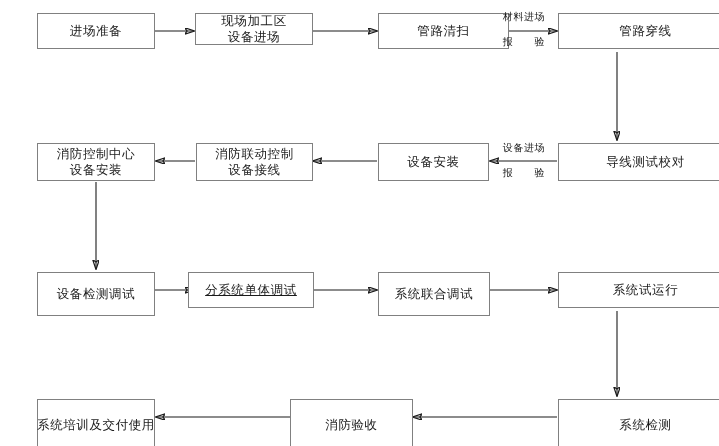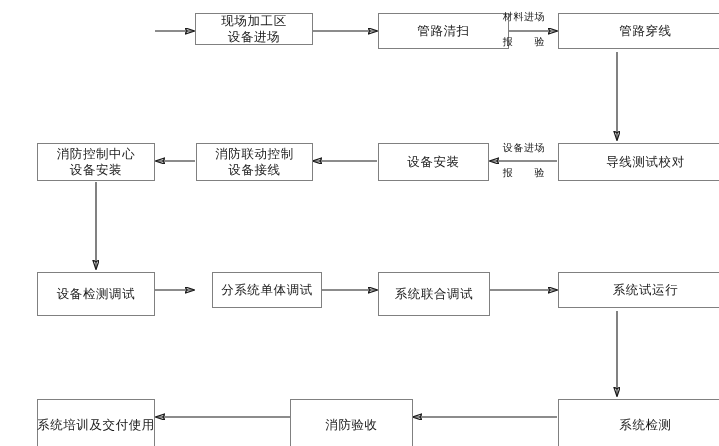--- a/index.html
+++ b/index.html
@@ -90,20 +90,23 @@
     <line x1="155" y1="290" x2="194" y2="290" marker-end="url(#arrowR)"></line>
     <line x1="313" y1="290" x2="377" y2="290" marker-end="url(#arrowR)"></line>
     <line x1="490" y1="290" x2="557" y2="290" marker-end="url(#arrowR)"></line>
 
     <line x1="617" y1="311" x2="617" y2="396" marker-end="url(#arrowD)"></line>
 
     <line x1="557" y1="417" x2="413" y2="417" marker-end="url(#arrowL)"></line>
     <line x1="290" y1="417" x2="156" y2="417" marker-end="url(#arrowL)"></line>
   </svg>
 
+  <div class="node" style="left:37px; top:13px; width:118px; height:36px;">
+    <span>进场准备</span>
+  </div>
 
   <div class="node" style="left:195px; top:13px; width:118px; height:32px;">
     <span>现场加工区</span>
     <span class="line2">设备进场</span>
   </div>
 
   <div class="node" style="left:378px; top:13px; width:131px; height:36px;">
     <span>管路清扫</span>
   </div>
 
@@ -132,21 +135,21 @@
     <span>导线测试校对</span>
   </div>
 
   <div class="edge-label" style="left:492px; top:140px; width:64px;">设备进场</div>
   <div class="edge-label" style="left:492px; top:165px; width:64px;">报　　验</div>
 
   <div class="node" style="left:37px; top:272px; width:118px; height:44px;">
     <span>设备检测调试</span>
   </div>
 
-  <div class="node" style="left:212px; top:272px; width:110px; height:36px;">
+  <div class="node" style="left:188px; top:272px; width:126px; height:36px;text-decoration:underline;">
     <span>分系统单体调试</span>
   </div>
 
   <div class="node" style="left:378px; top:272px; width:112px; height:44px;">
     <span>系统联合调试</span>
   </div>
 
   <div class="node" style="left:558px; top:272px; width:175px; height:36px;">
     <span>系统试运行</span>
   </div>

